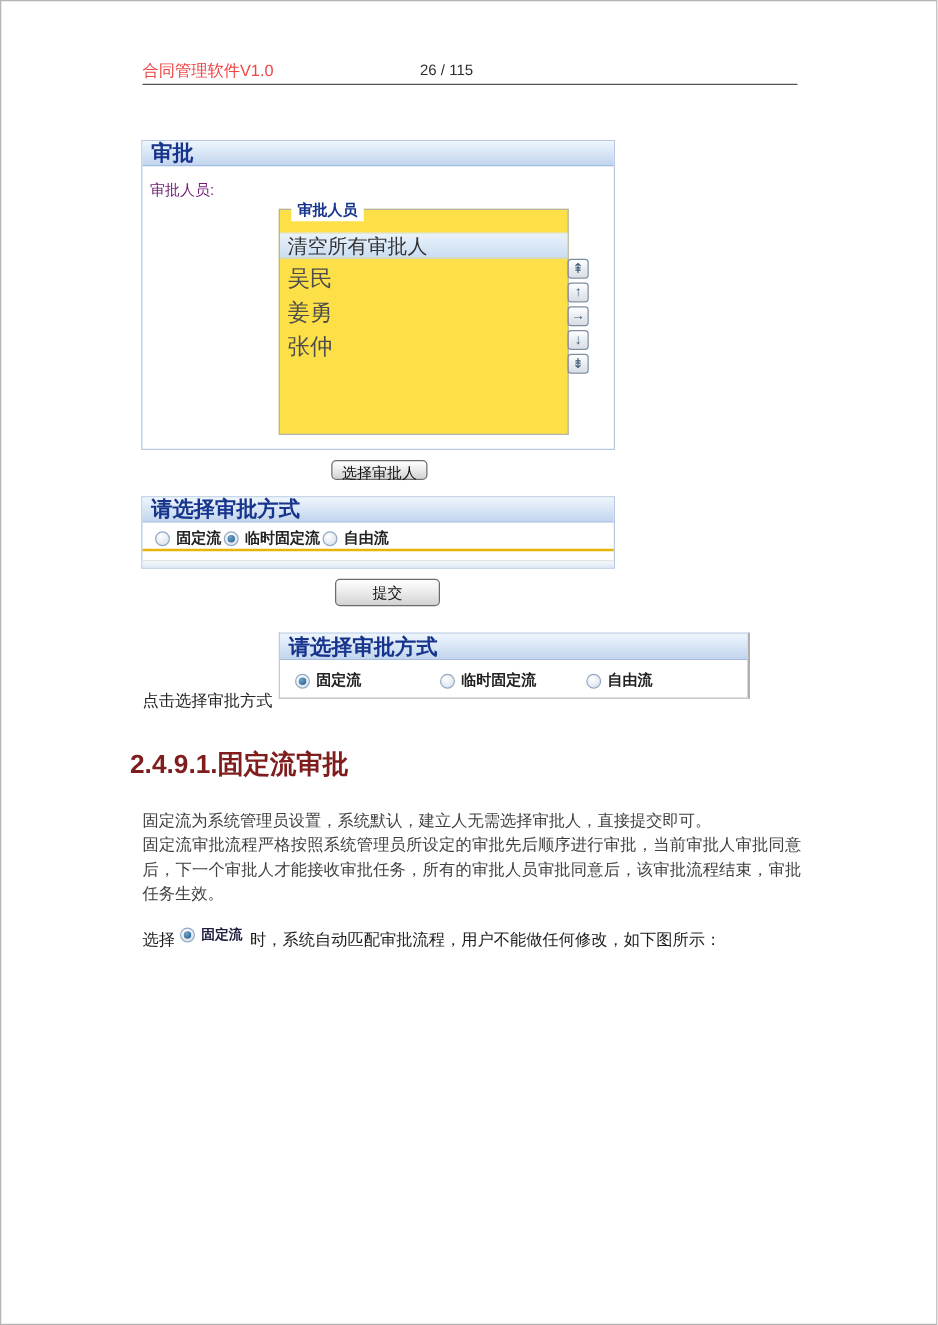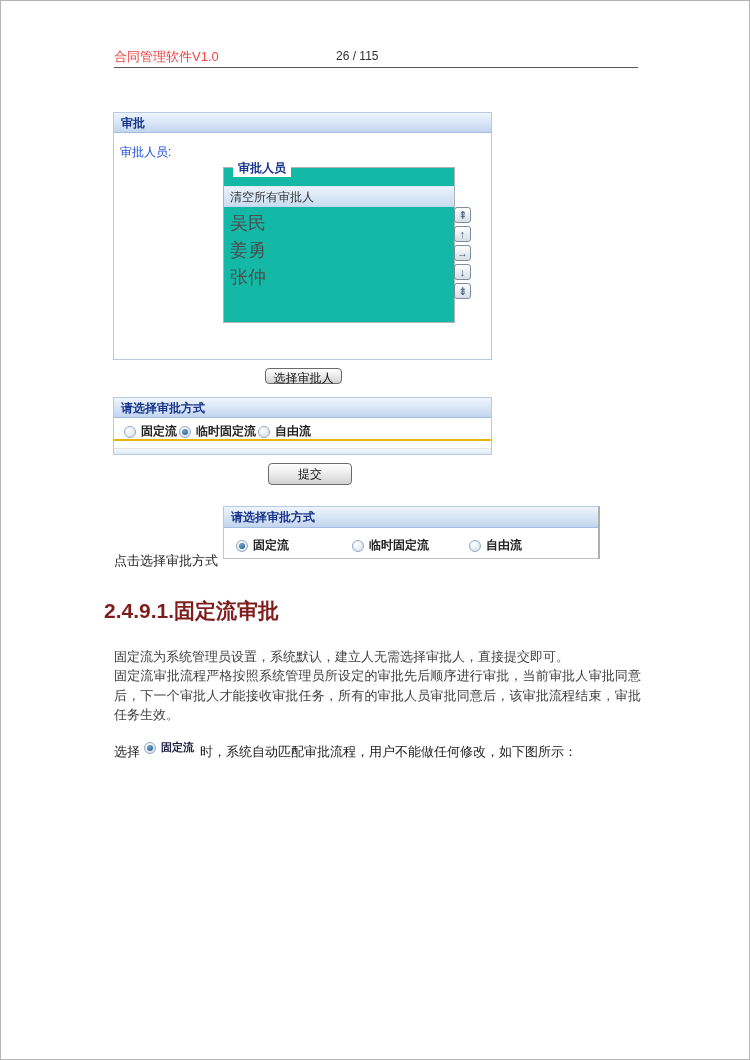--- a/index.html
+++ b/index.html
@@ -15,40 +15,40 @@
   .doc-header-title { position:absolute; left:113px; top:47px; font-size:13px; color:#ef4444; }
   .doc-header-page  { position:absolute; left:335px; top:48px; font-size:12px; color:#2e2e2e; }
   .doc-header-rule  { position:absolute; left:113px; top:66px; width:524px; height:0; border-top:1px solid #565656; }
 
   
   .panel { position:absolute; background:#fff; border:1px solid #b7c9e3; }
   .titlebar {
     height:20px; line-height:20px; padding-left:7px;
     background:linear-gradient(#eef5fc 0%, #d6e4f5 55%, #c2d5ee 100%);
     border-bottom:1px solid #a3bcdf;
-    color:#16348c; font-weight:bold; font-size:12px;
+    color:#16348c; font-weight:bold; font-size:17px;
   }
 
   
   .panel-approval { left:112px; top:111px; width:379px; height:248px; }
-  .approvers-label { position:absolute; left:6px; top:31px; font-size:12px; color:#1d4ed8; }
+  .approvers-label { position:absolute; left:6px; top:31px; font-size:12px; color:#701a75; }
 
   .fieldset-box {
-    position:absolute; left:109px; top:54px; width:232px; height:156px;
-    border:1px solid #b2b2b2; background:#14b8a6;
+    position:absolute; left:109px; top:54px; width:232px; height:181px;
+    border:1px solid #b2b2b2; background:#fde047;
   }
   .fieldset-legend {
     position:absolute; top:-8px; left:9px; background:#fff; padding:0 5px;
     color:#16348c; font-weight:bold; font-size:12px;
   }
   .clear-row {
     margin-top:18px; height:21px; line-height:21px; padding-left:6px;
     background:linear-gradient(#eaf2fb, #c9ddf1);
     border-top:1px solid #dce7f4; border-bottom:1px solid #c3d6ec;
-    font-size:12px; color:#333;
+    font-size:16px; color:#333;
   }
   .names { padding:3px 0 0 6px; font-size:18px; color:#4c4c4c; }
   .names .name { line-height:27px; }
 
   .arrowbtn {
     position:absolute; width:17px; height:16px;
     border:1px solid #7d8da0; border-radius:3px;
     background:linear-gradient(#ffffff, #e9edf1 50%, #d8dee4);
     color:#3d5a77; font-size:11px; line-height:14px; text-align:center;
   }

